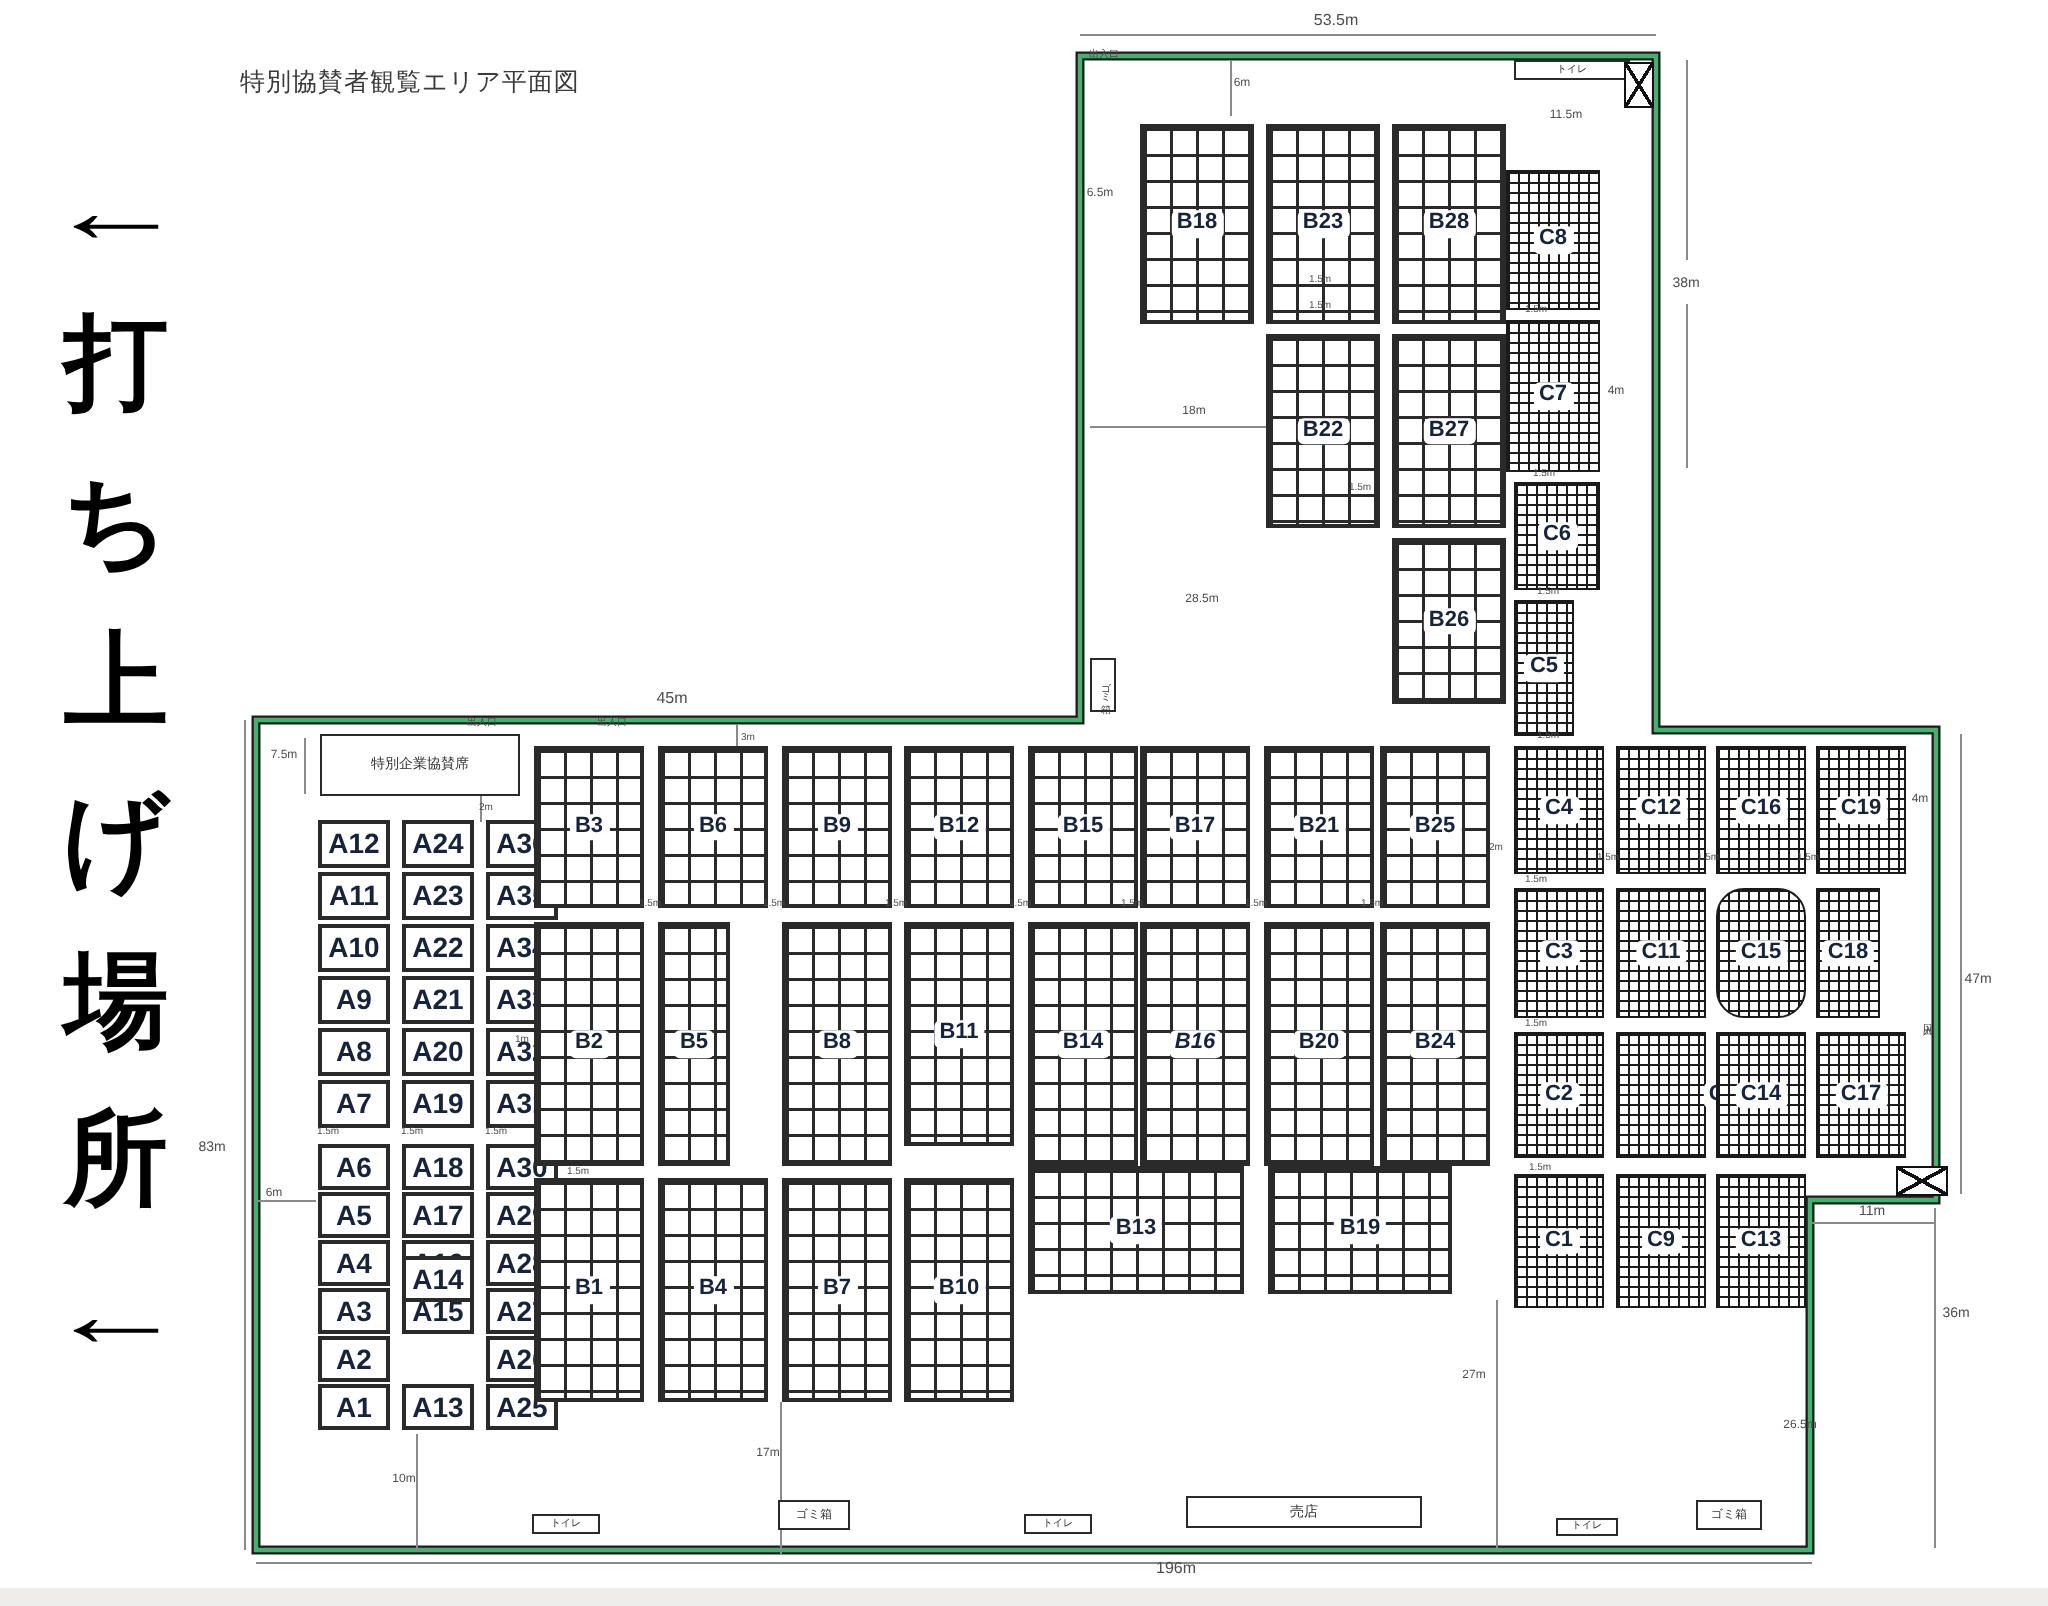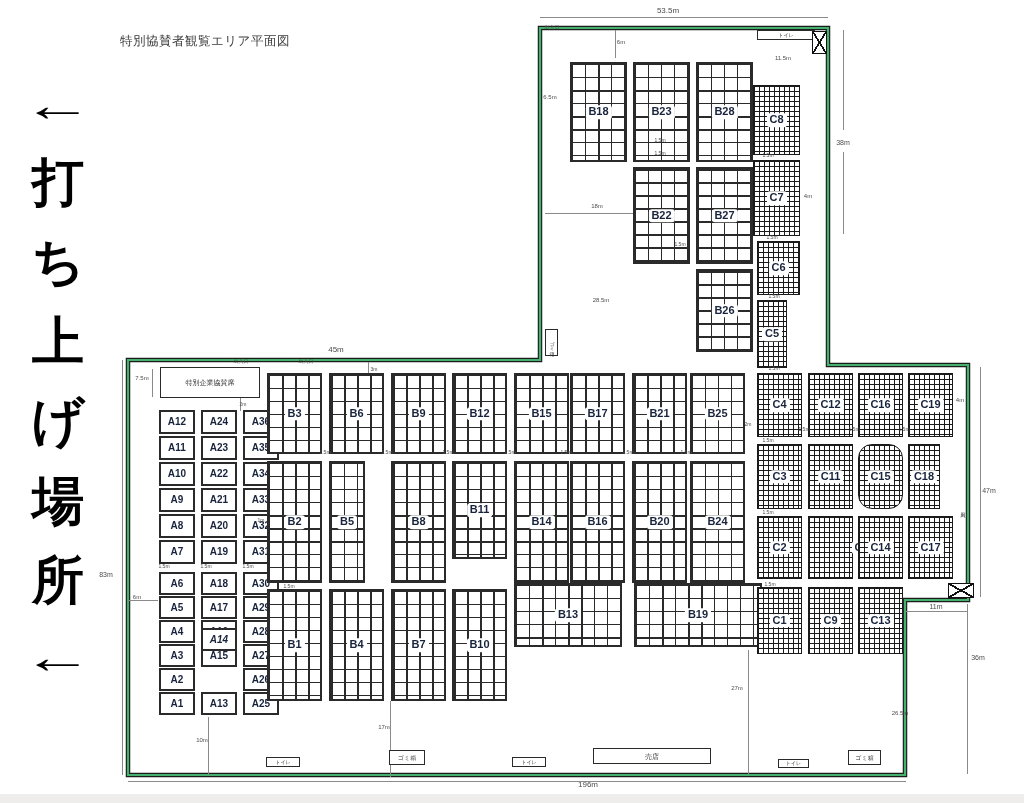--- a/index.html
+++ b/index.html
@@ -18,21 +18,21 @@
       repeating-linear-gradient(to bottom,#2a2a2a 0,#2a2a2a 1.5px,transparent 1.5px,transparent 13px),
       repeating-linear-gradient(to right,#2a2a2a 0,#2a2a2a 1.5px,transparent 1.5px,transparent 13px);}
   .fine{border:1.5px solid #1a1a1a;
     background-image:
       repeating-linear-gradient(to bottom,#1a1a1a 0,#1a1a1a 1px,transparent 1px,transparent 5px),
       repeating-linear-gradient(to right,#1a1a1a 0,#1a1a1a 1px,transparent 1px,transparent 5px);}
   .plain{border:2px solid #2a2a2a;}
   .block-label{position:absolute;top:50%;left:50%;transform:translate(-50%,-50%);
       background:#fff;padding:0 3px;font-weight:bold;font-size:11px;color:#17223b;
       border-radius:3px;line-height:1.25;white-space:nowrap;}
-  .plain .block-label{font-size:10px;padding:0 1px;}
+  .plain .block-label{font-size:14px;padding:0 1px;}
   .facility{position:absolute;border:1px solid #2a2a2a;background:#fff;box-sizing:border-box;
       display:flex;align-items:center;justify-content:center;color:#333;line-height:1;white-space:nowrap;}
   .facility.vert{writing-mode:vertical-rl;}
   .xbox{position:absolute;border:1.5px solid #111;background:#fff;box-sizing:border-box;}
   .xbox::before{content:"";position:absolute;inset:0;
     background:
       linear-gradient(to top right,transparent 46%,#111 46%,#111 54%,transparent 54%),
       linear-gradient(to bottom right,transparent 46%,#111 46%,#111 54%,transparent 54%);}
   .dim{position:absolute;font-size:7px;color:#4d4d4d;transform:translate(-50%,-50%);white-space:nowrap;}
   .dim.vert{writing-mode:vertical-rl;}
@@ -141,21 +141,21 @@
       </div>
       <div class="block plain" style="left: 201px; top: 596px; width: 36px; height: 23px;">
         <span class="block-label" style="color: rgb(23, 34, 59);">A17</span>
       </div>
       <div class="block plain" style="left: 201px; top: 620px; width: 36px; height: 23px;">
         <span class="block-label" style="color: rgb(23, 34, 59);">A16</span>
       </div>
       <div class="block plain" style="left: 201px; top: 644px; width: 36px; height: 23px;">
         <span class="block-label" style="color: rgb(23, 34, 59);">A15</span>
       </div>
-      <div class="block plain" style="left: 201px; top: 628px; width: 36px; height: 23px; font-style: italic;">
+      <div class="block plain" style="left: 201px; top: 628px; width: 36px; height: 23px;">
         <span class="block-label" style="color: rgb(23, 34, 59);">A14</span>
       </div>
       <div class="block plain" style="left: 201px; top: 692px; width: 36px; height: 23px;">
         <span class="block-label" style="color: rgb(23, 34, 59);">A13</span>
       </div>
       <div class="block plain" style="left: 243px; top: 410px; width: 36px; height: 24px;">
         <span class="block-label" style="color: rgb(23, 34, 59);">A36</span>
       </div>
       <div class="block plain" style="left: 243px; top: 436px; width: 36px; height: 24px;">
         <span class="block-label" style="color: rgb(23, 34, 59);">A35</span>
@@ -246,28 +246,28 @@
       </div>
       <div class="block coarse" style="left: 267px; top: 461px; width: 55px; height: 122px;">
         <span class="block-label" style="color: rgb(23, 34, 59);">B2</span>
       </div>
       <div class="block coarse" style="left: 329px; top: 461px; width: 36px; height: 122px;">
         <span class="block-label" style="color: rgb(23, 34, 59);">B5</span>
       </div>
       <div class="block coarse" style="left: 391px; top: 461px; width: 55px; height: 122px;">
         <span class="block-label" style="color: rgb(23, 34, 59);">B8</span>
       </div>
-      <div class="block coarse" style="left: 452px; top: 461px; width: 55px; height: 98px;">
+      <div class="block coarse" style="left: 452px; top: 461px; width: 55px; height: 112px;">
         <span class="block-label" style="color: rgb(23, 34, 59);">B11</span>
       </div>
       <div class="block coarse" style="left: 514px; top: 461px; width: 55px; height: 122px;">
         <span class="block-label" style="color: rgb(23, 34, 59);">B14</span>
       </div>
       <div class="block coarse" style="left: 570px; top: 461px; width: 55px; height: 122px;">
-        <span class="block-label" style="color: rgb(23, 34, 59);">B16</span>
+        <span class="block-label" style="color: rgb(23, 34, 59); font-style: italic;">B16</span>
       </div>
       <div class="block coarse" style="left: 632px; top: 461px; width: 55px; height: 122px;">
         <span class="block-label" style="color: rgb(23, 34, 59);">B20</span>
       </div>
       <div class="block coarse" style="left: 690px; top: 461px; width: 55px; height: 122px;">
         <span class="block-label" style="color: rgb(23, 34, 59);">B24</span>
       </div>
       <div class="block coarse" style="left: 267px; top: 589px; width: 55px; height: 112px;">
         <span class="block-label" style="color: rgb(23, 34, 59);">B1</span>
       </div>
@@ -276,21 +276,21 @@
       </div>
       <div class="block coarse" style="left: 391px; top: 589px; width: 55px; height: 112px;">
         <span class="block-label" style="color: rgb(23, 34, 59);">B7</span>
       </div>
       <div class="block coarse" style="left: 452px; top: 589px; width: 55px; height: 112px;">
         <span class="block-label" style="color: rgb(23, 34, 59);">B10</span>
       </div>
       <div class="block coarse" style="left: 514px; top: 583px; width: 108px; height: 64px;">
         <span class="block-label" style="color: rgb(23, 34, 59);">B13</span>
       </div>
-      <div class="block coarse" style="left: 634px; top: 583px; width: 128px; height: 64px;">
+      <div class="block coarse" style="left: 634px; top: 583px; width: 92px; height: 64px;">
         <span class="block-label" style="color: rgb(23, 34, 59);">B19</span>
       </div>
       <div class="block fine" style="left: 757px; top: 373px; width: 45px; height: 64px;">
         <span class="block-label" style="color: rgb(23, 34, 59);">C4</span>
       </div>
       <div class="block fine" style="left: 808px; top: 373px; width: 45px; height: 64px;">
         <span class="block-label" style="color: rgb(23, 34, 59);">C12</span>
       </div>
       <div class="block fine" style="left: 858px; top: 373px; width: 45px; height: 64px;">
         <span class="block-label" style="color: rgb(23, 34, 59);">C16</span>

